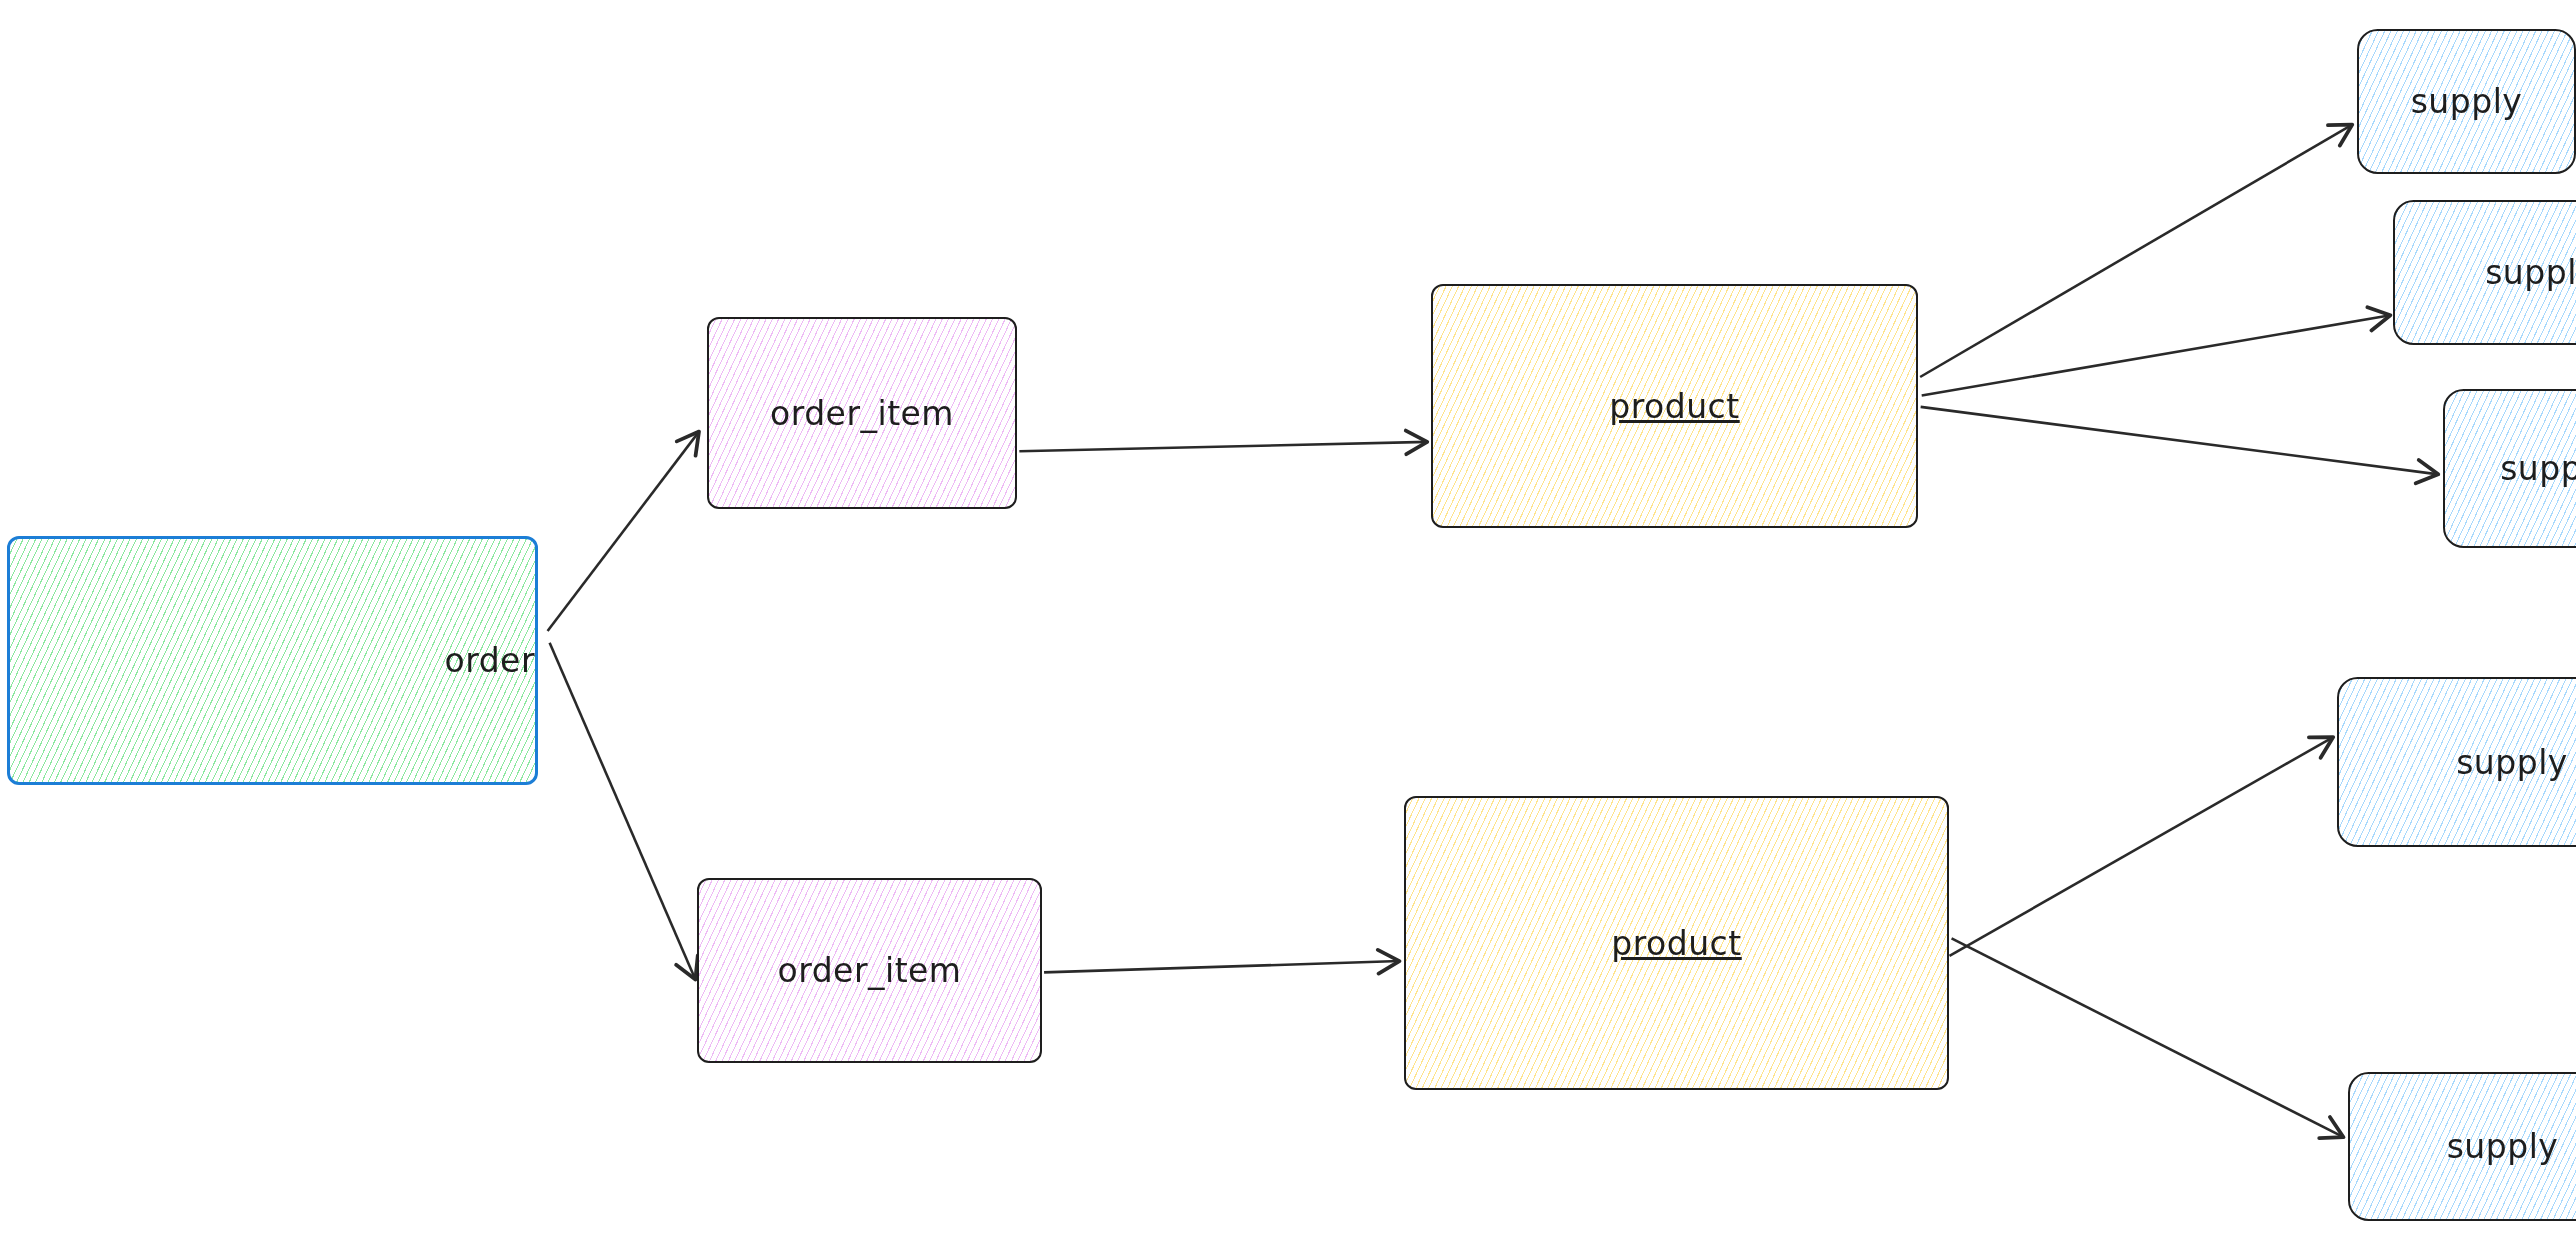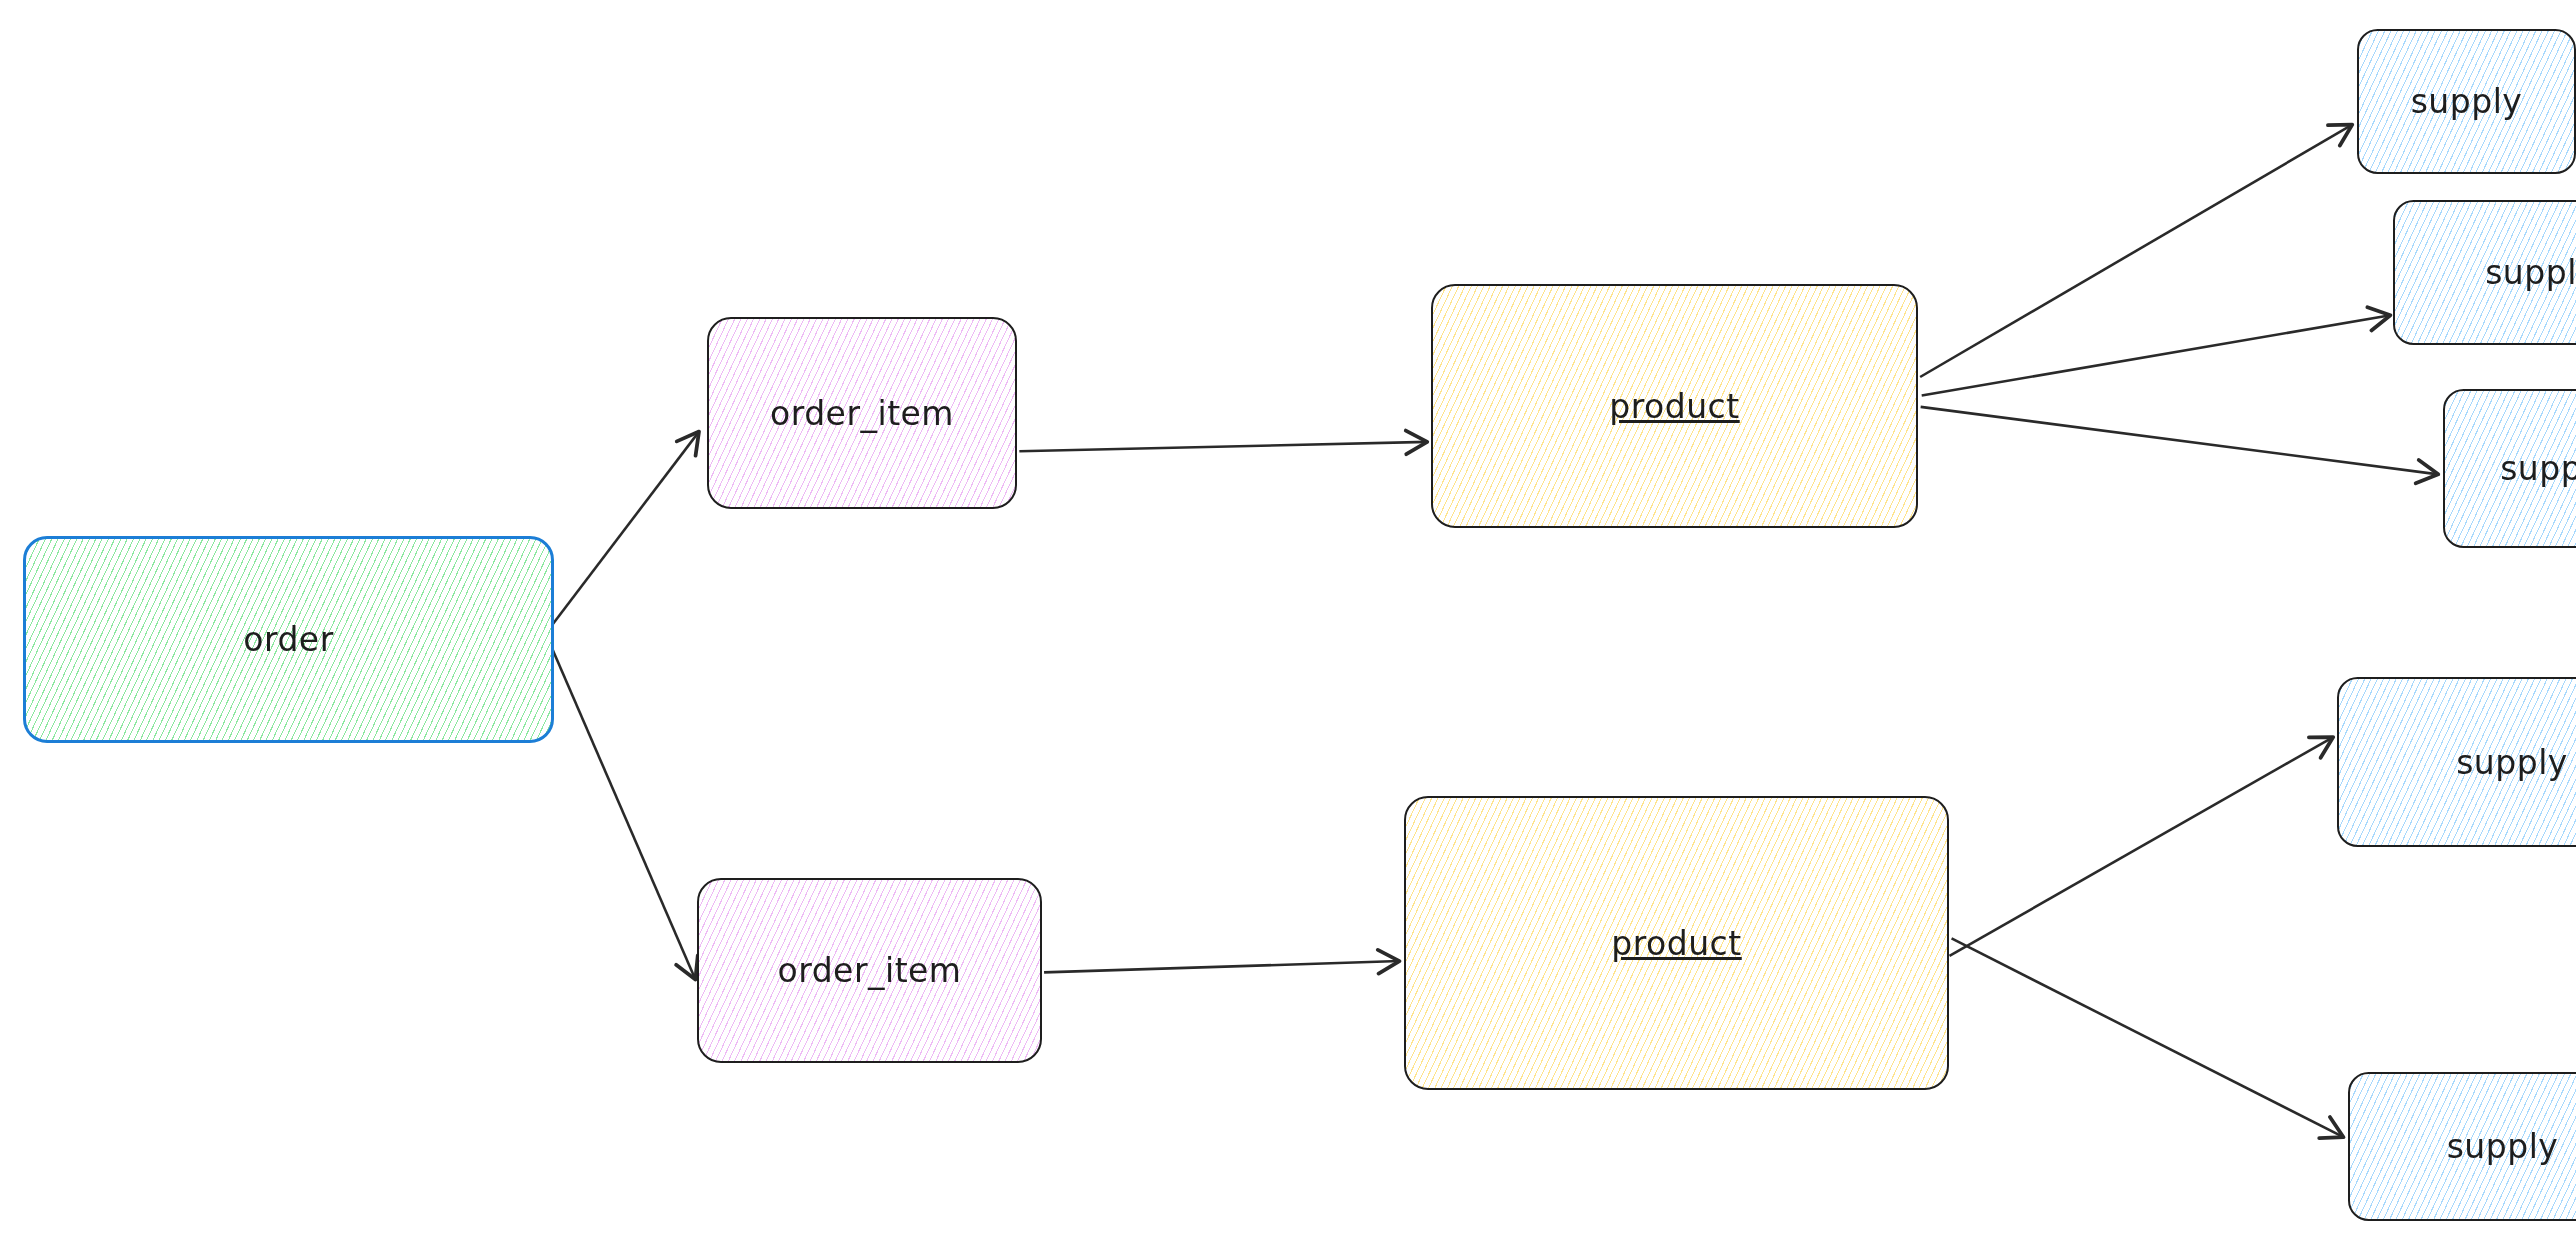--- a/index.html
+++ b/index.html
@@ -17,21 +17,21 @@
     height: 1233px;
     background: #ffffff;
   }
   .node {
     position: absolute;
     box-sizing: border-box;
     display: flex;
     align-items: center;
     justify-content: center;
     border: 2.6px solid #1e1e1e;
-    border-radius: 24px;
+    border-radius: 12px;
     background-color: #ffffff;
     color: #1e1e1e;
     font-size: 33px;
     font-weight: 500;
     letter-spacing: 0.5px;
     white-space: nowrap;
   }
   
   .hatch-green {
     background-image: repeating-linear-gradient(115deg,
@@ -83,21 +83,21 @@
     <line x1="1066" y1="1248" x2="1349" y2="1902" marker-end="url(#arrowhead)"></line>
     <line x1="1978" y1="876" x2="2770" y2="858" marker-end="url(#arrowhead)"></line>
     <line x1="3727" y1="732" x2="4566" y2="242" marker-end="url(#arrowhead)"></line>
     <line x1="3730" y1="768" x2="4640" y2="612" marker-end="url(#arrowhead)"></line>
     <line x1="3728" y1="790" x2="4733" y2="921" marker-end="url(#arrowhead)"></line>
     <line x1="2026" y1="1888" x2="2716" y2="1866" marker-end="url(#arrowhead)"></line>
     <line x1="3784" y1="1856" x2="4529" y2="1431" marker-end="url(#arrowhead)"></line>
     <line x1="3788" y1="1822" x2="4549" y2="2208" marker-end="url(#arrowhead)"></line>
   </svg>
 
-  <div class="node node-order hatch-green" style="left:23px; top:536px; width:531px; height:207px;">
+  <div class="node node-order hatch-green" style="left:7px; top:536px; width:531px; height:249px;justify-content:flex-end;">
     <span>order</span>
   </div>
 
   <div class="node hatch-violet" style="left:707px; top:317px; width:310px; height:192px;">
     <span>order_item</span>
   </div>
 
   <div class="node hatch-violet" style="left:697px; top:878px; width:345px; height:185px;">
     <span>order_item</span>
   </div>

